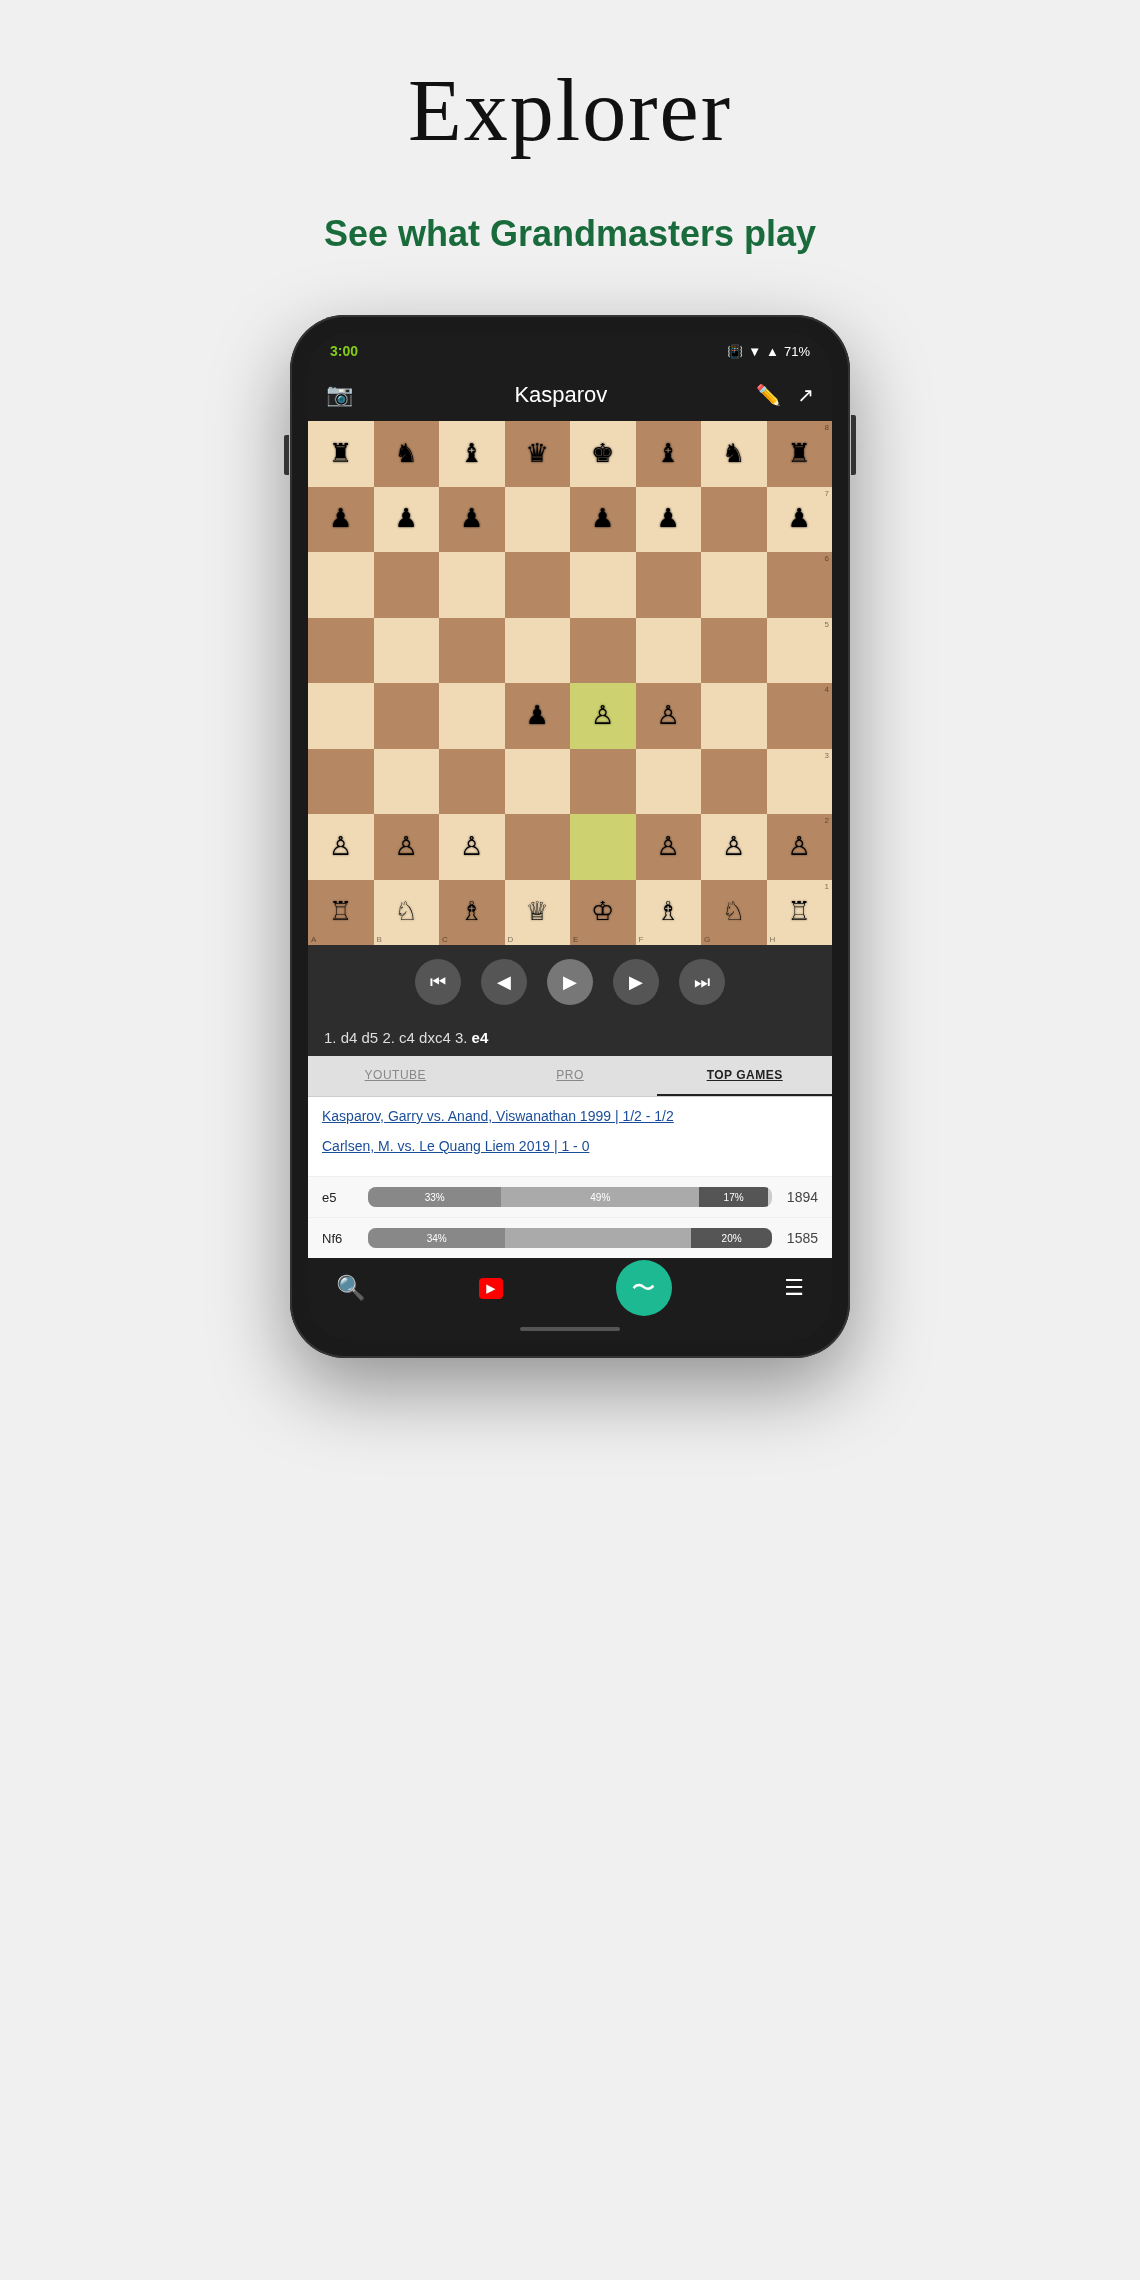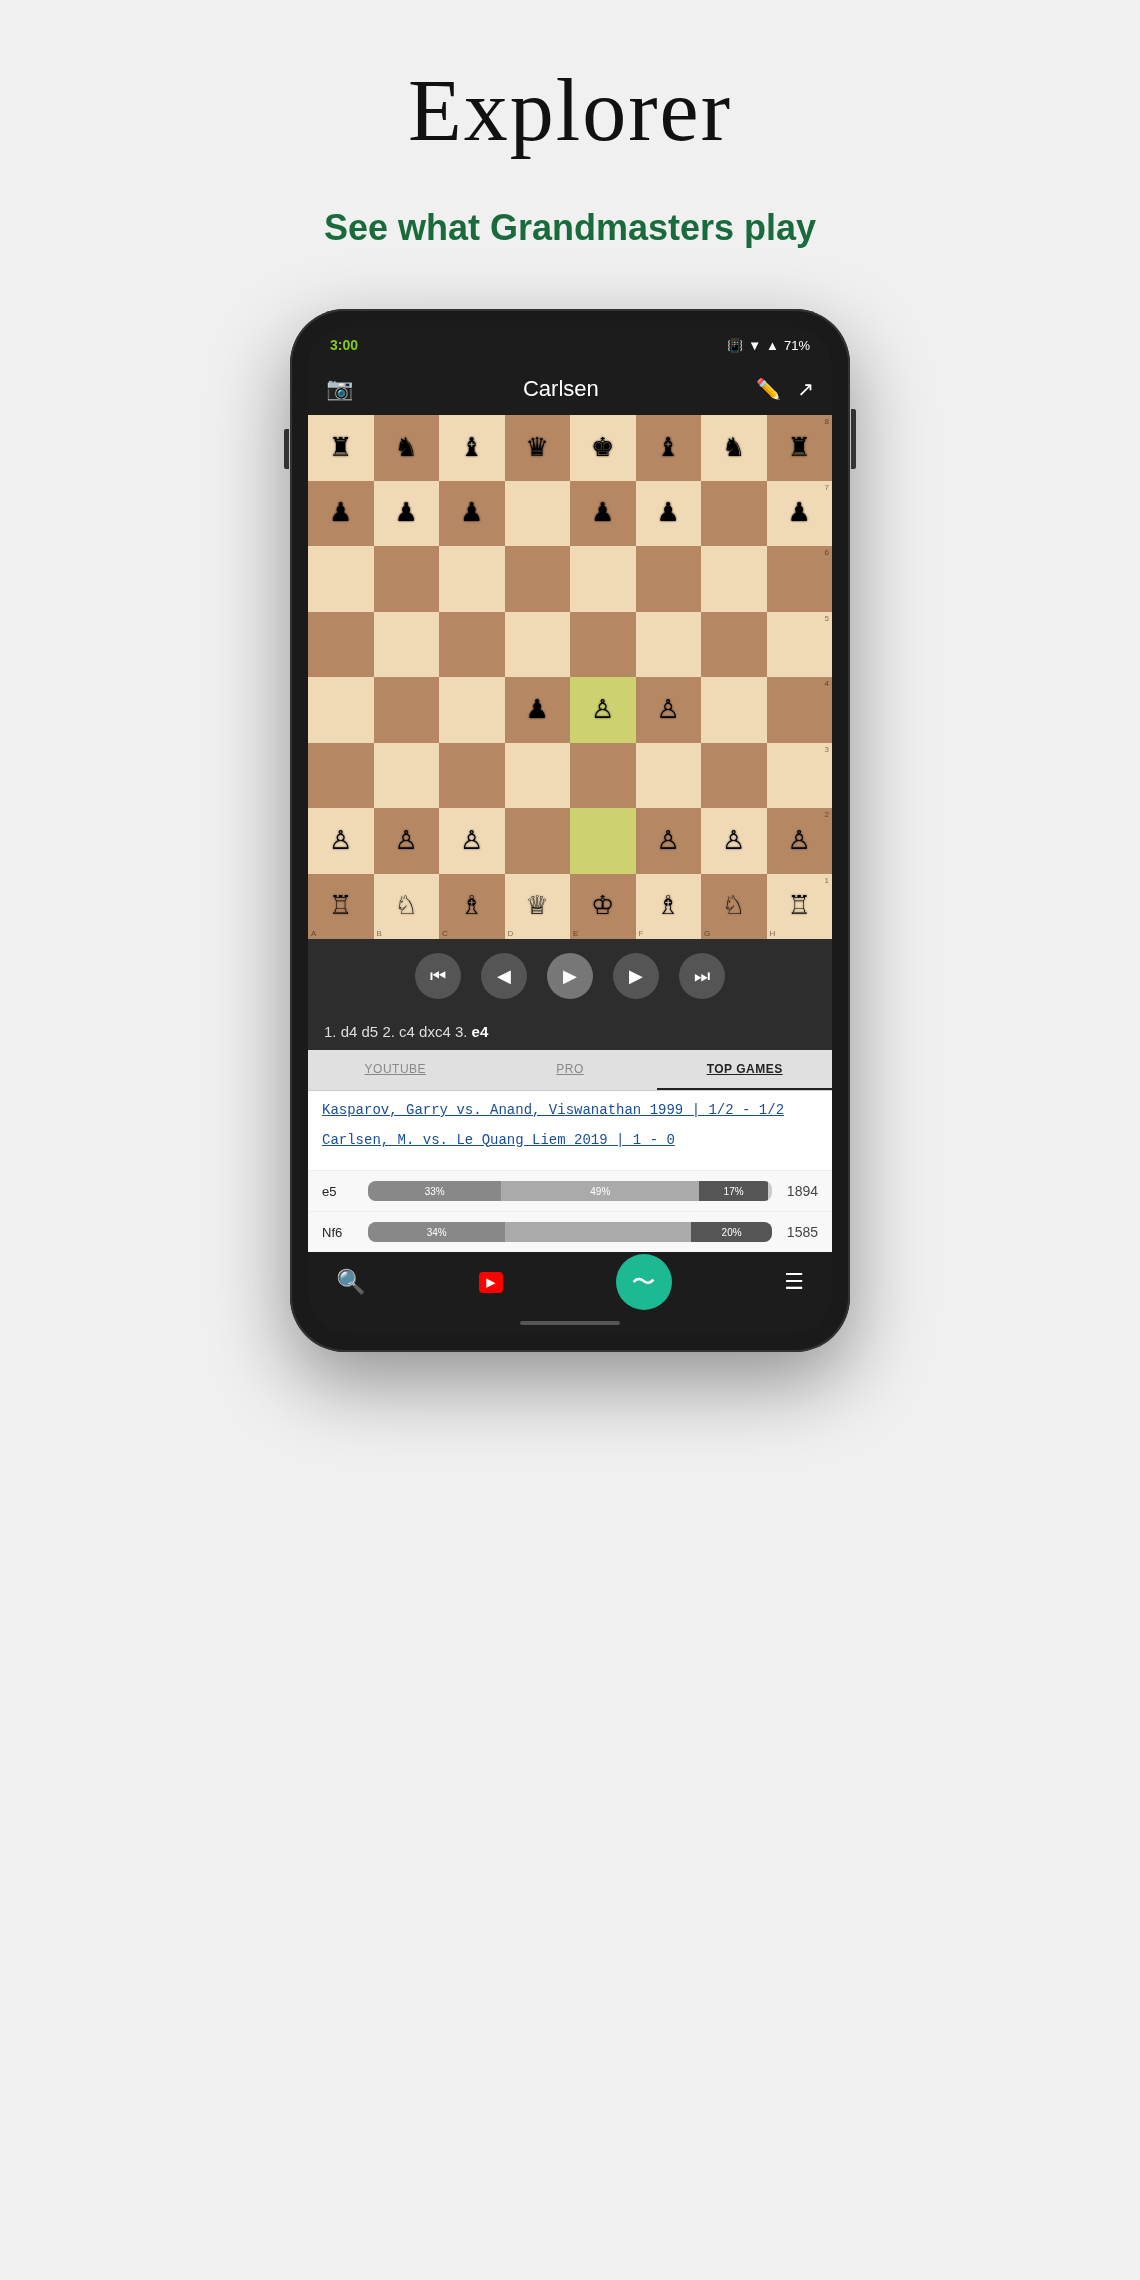--- a/index.html
+++ b/index.html
@@ -13,21 +13,21 @@
       flex-direction: column;
       align-items: center;
       padding-top: 60px;
     }
 
     .page-title {
       font-size: 88px;
       font-weight: 300;
       color: #111;
       letter-spacing: 2px;
-      margin-bottom: 10px;
+      margin-bottom: 16px;
       font-family: 'Georgia', serif;
     }
 
     .page-subtitle {
       font-size: 36px;
       color: #1a6b3c;
       font-weight: 700;
       margin-bottom: 60px;
       font-family: Arial, sans-serif;
       margin-top: 36px;
@@ -227,21 +227,21 @@
     
     .games-list {
       background: white;
       padding: 10px 14px;
     }
 
     .game-link {
       display: block;
       color: #1a4d99;
       text-decoration: underline;
-      font-family: Liberation Mono, monospace;
+      font-family: Liberation Sans, sans-serif;
       font-size: 14px;
       margin-bottom: 10px;
       line-height: 1.4;
     }
 
     
     .stats-section {
       background: #f8f8f8;
       padding: 0;
     }
@@ -403,21 +403,21 @@
       <div class="status-icons">
         <span>📳</span>
         <span>▼</span>
         <span>▲</span>
         <span>71%</span>
       </div>
     </div>
 
     <div class="app-bar">
       <span class="app-bar-icon">📷</span>
-      <span class="app-bar-title">Carlsen</span>
+      <span class="app-bar-title">Kasparov</span>
       <div class="app-bar-actions">
         <span class="app-bar-action">✏️</span>
         <span class="app-bar-action">↗</span>
       </div>
     </div>
 
     <div class="chess-board-container">
       <div class="chess-board" id="chess-board">
 
       <div class="cell light">

